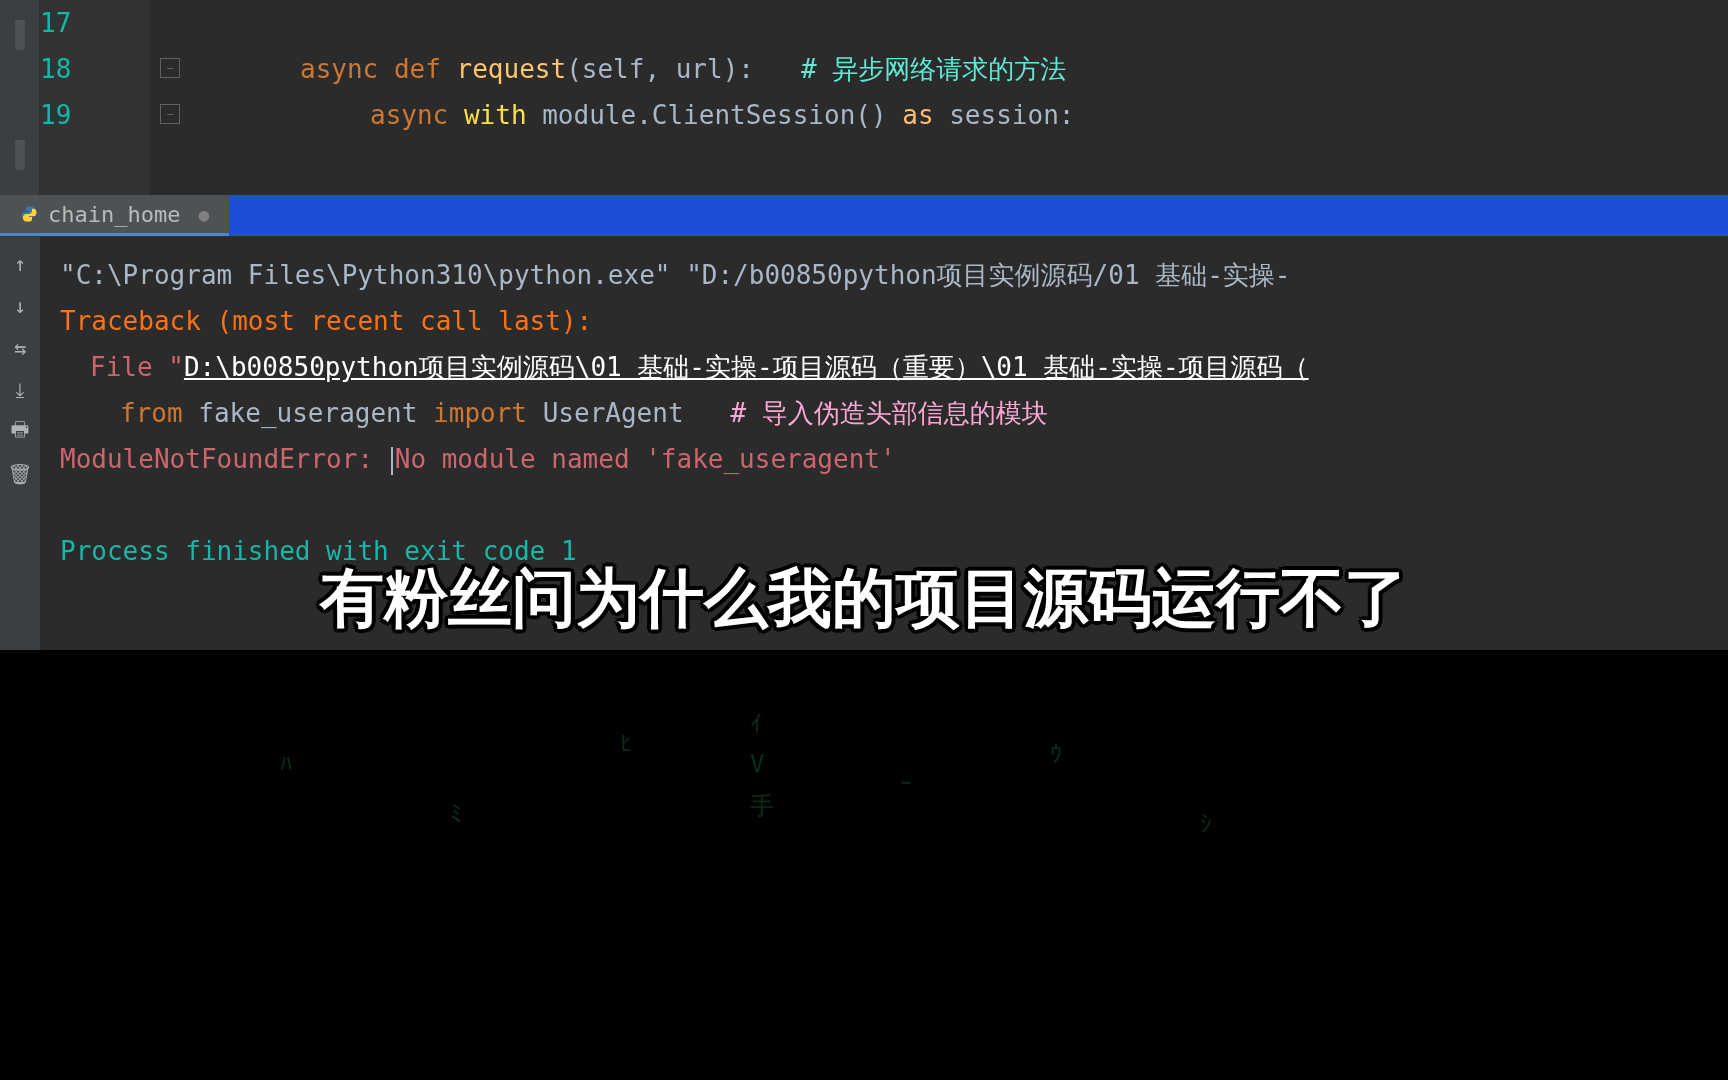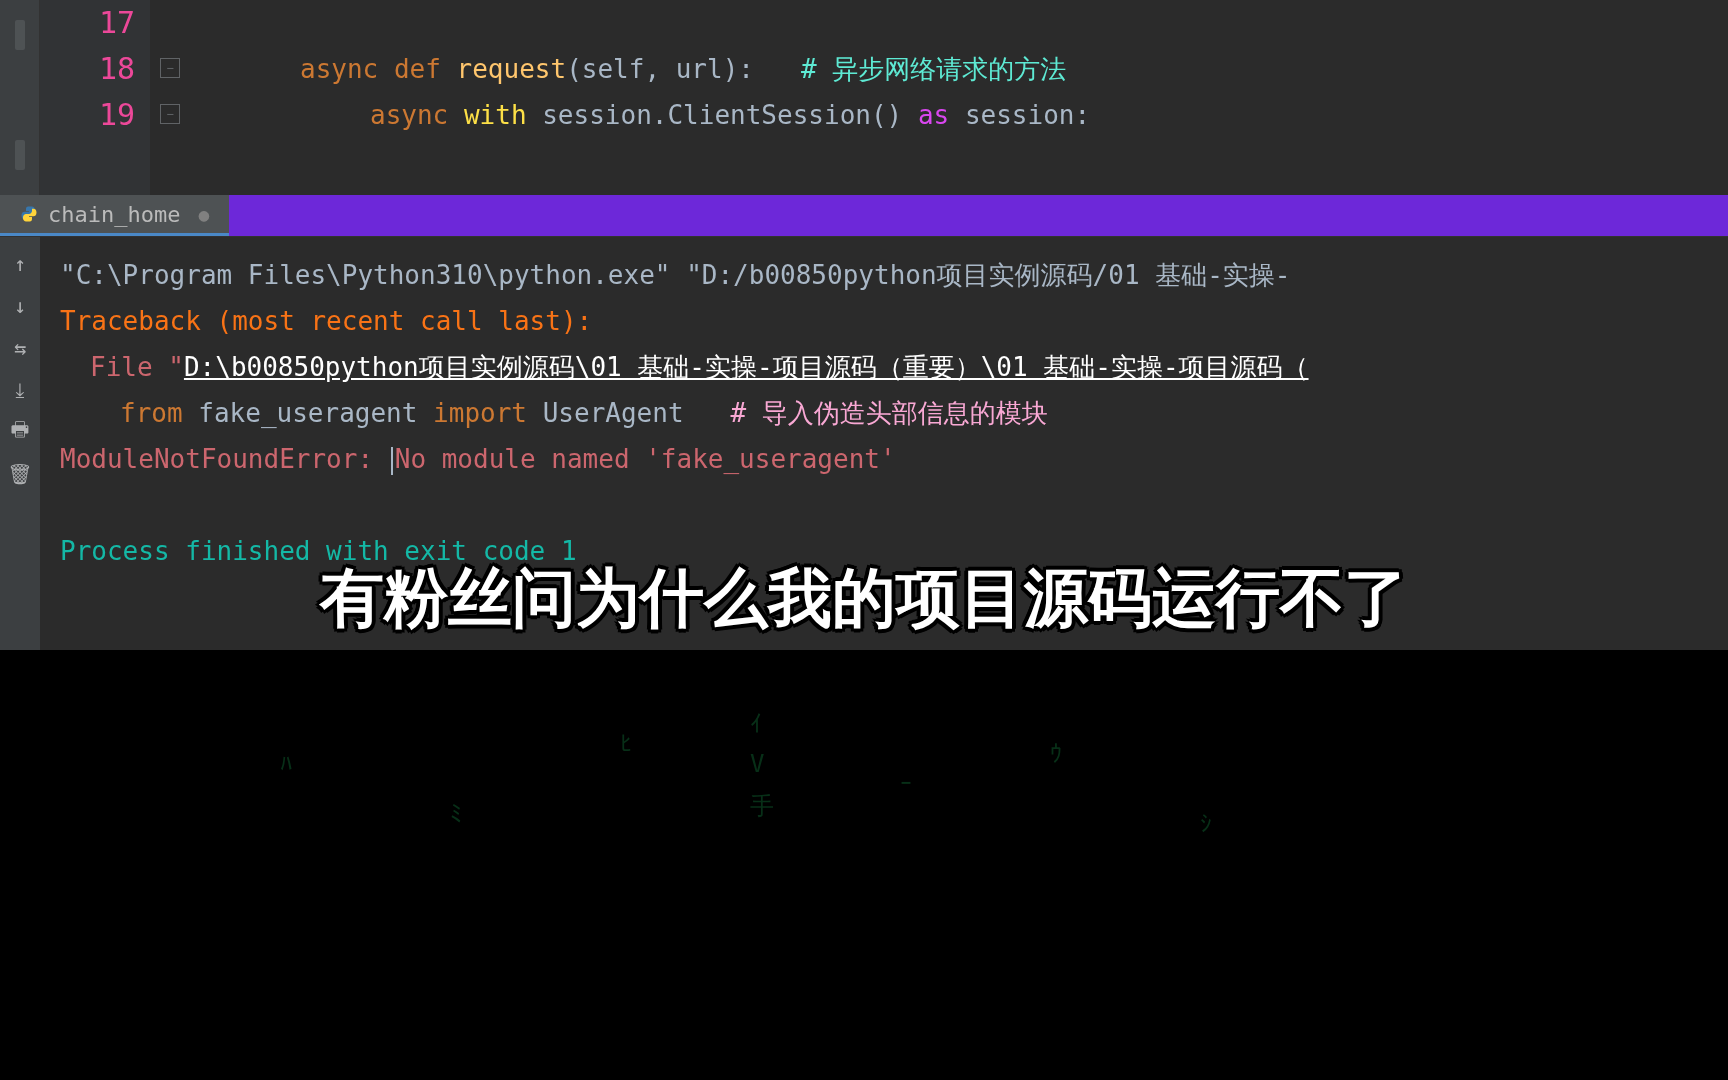--- a/index.html
+++ b/index.html
@@ -29,23 +29,23 @@
     }
     .gutter {
       position: absolute;
       left: 0;
       top: 0;
       width: 50px;
       height: 100%;
       background: #313335;
     }
     .line-number {
-      color: #ec4899;
-      font-size: 30px;
-      text-align: right;
+      color: #14b8a6;
+      font-size: 26px;
+      text-align: left;
       padding-right: 15px;
       height: 46px;
       line-height: 46px;
     }
     .fold-marker {
       position: absolute;
       width: 20px;
       height: 20px;
       border: 1px solid #606366;
       color: #606366;
@@ -56,37 +56,37 @@
     .code-line {
       display: flex;
       align-items: center;
       height: 46px;
       font-size: 26px;
       padding-left: 150px;
     }
     .kw-async { color: #cc7832; }
     .kw-def { color: #cc7832; }
     .kw-with { color: #fde047; }
-    .kw-as { color: #d946ef; }
+    .kw-as { color: #fdba74; }
     .fn-name { color: #ffc66d; }
     .param { color: #a9b7c6; }
     .comment { color: #5eead4; }
     .ident { color: #a9b7c6; }
     
     .left-bar {
       position: absolute;
       left: 0;
       top: 0;
       width: 40px;
       height: 195px;
       background: #3c3f41;
       border-right: 1px solid #323232;
     }
     .tab-bar {
-      background: #6d28d9;
+      background: #1d4ed8;
       height: 42px;
       display: flex;
       align-items: flex-end;
       border-bottom: 1px solid #323232;
     }
     .tab {
       display: flex;
       align-items: center;
       padding: 8px 20px;
       background: #4e5254;
@@ -226,21 +226,21 @@
     <div class="code-line" style="padding-left:200px;"></div>
     <div class="code-line" style="padding-left:250px;">
       <span class="kw-async">async</span>&nbsp;
       <span class="kw-def">def</span>&nbsp;
       <span class="fn-name">request</span><span class="param">(self, url):</span>&nbsp;&nbsp;&nbsp;
       <span class="comment"># 异步网络请求的方法</span>
     </div>
     <div class="code-line" style="padding-left:320px;">
       <span class="kw-async">async</span>&nbsp;
       <span class="kw-with">with</span>&nbsp;
-      <span class="ident">session.ClientSession()</span>&nbsp;
+      <span class="ident">module.ClientSession()</span>&nbsp;
       <span class="kw-as">as</span>&nbsp;
       <span class="ident">session:</span>&nbsp;&nbsp;&nbsp;
     </div>
   </div>
 
   <div class="tab-bar">
     <div class="tab">
       <span class="python-icon">
         <svg viewBox="0 0 24 24" width="18" height="18">
           <path fill="#3776ab" d="M12 2C8 2 8 4 8 6v2h4v1H6c-2 0-4 1-4 5s2 5 4 5h2v-3c0-2 2-4 4-4h4c2 0 4-2 4-4V6c0-2-2-4-4-4h-4z"></path>

